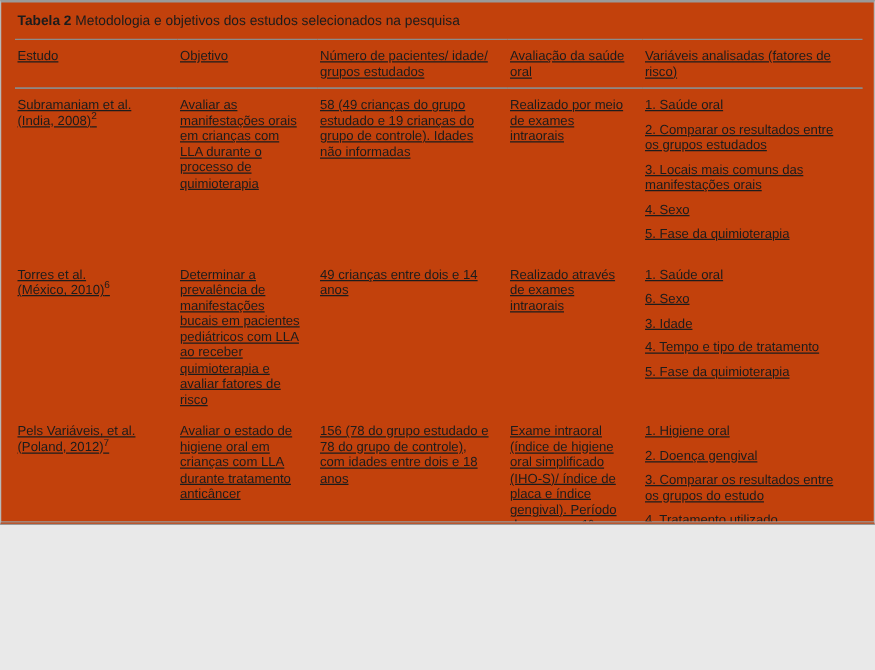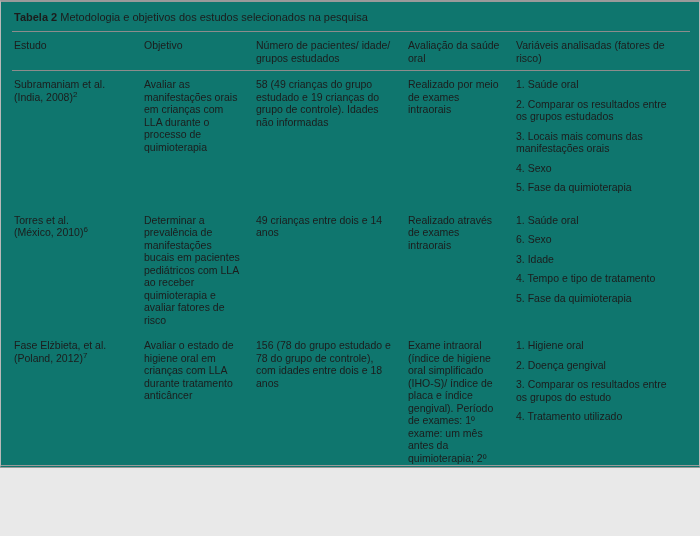--- a/index.html
+++ b/index.html
@@ -4,23 +4,23 @@
 <style>
   html, body {
     margin: 0;
     padding: 0;
     background: #e9e9e9;
     font-family: "Liberation Sans", "DejaVu Sans", sans-serif;
   }
   .page {
     position: relative;
     width: 700px;
-    height: 468px;
+    height: 420px;
     box-sizing: border-box;
-    background: #0f766e;
+    background: #c2410c;
     border: 1px solid #b9b9b9;
     border-top: 2px solid #9a9a9a;
     border-bottom: 3px double #9a9a9a;
     overflow: hidden;
     color: #1c1c1c;
   }
   .inner {
     padding: 7px 11px 0 11px;
   }
   .caption {
@@ -36,20 +36,21 @@
     font-size: 10.5px;
     line-height: 12.5px;
   }
   table.study-table th,
   table.study-table td {
     text-align: left;
     vertical-align: top;
     font-weight: normal;
     padding: 7px 14px 6px 2px;
     word-wrap: break-word;
+    text-decoration: underline;
   }
   thead th {
     border-top: 1px solid #8c8c8c;
     border-bottom: 1px solid #8c8c8c;
     padding-top: 8px;
     padding-bottom: 9px;
   }
   tbody td {
     padding-top: 9px;
     margin-left: 18px;
@@ -126,21 +127,21 @@
             <div class="var-item">1. Saúde oral</div>
             <div class="var-item">6. Sexo</div>
             <div class="var-item">3. Idade</div>
             <div class="var-item">4. Tempo e tipo de tratamento</div>
             <div class="var-item">5. Fase da quimioterapia</div>
           </td>
         </tr>
 
         <tr>
           <td>
-            <span>Fase Elżbieta, et al.</span><br>
+            <span>Pels Variáveis, et al.</span><br>
             <span>(Poland, 2012)</span><sup>7</sup>
           </td>
           <td>Avaliar o estado de higiene oral em crianças com LLA durante tratamento anticâncer</td>
           <td>156 (78 do grupo estudado e 78 do grupo de controle), com idades entre dois e 18 anos</td>
           <td>Exame intraoral (índice de higiene oral simplificado (IHO-S)/ índice de placa e índice gengival). Período de exames: 1º exame: um mês antes da quimioterapia; 2º exame: de um a cinco meses a partir do início do tratamento; 3º exame: de seis a 18 meses a partir do início do tratamento.</td>
           <td>
             <div class="var-item">1. Higiene oral</div>
             <div class="var-item">2. Doença gengival</div>
             <div class="var-item">3. Comparar os resultados entre os grupos do estudo</div>
             <div class="var-item">4. Tratamento utilizado</div>

